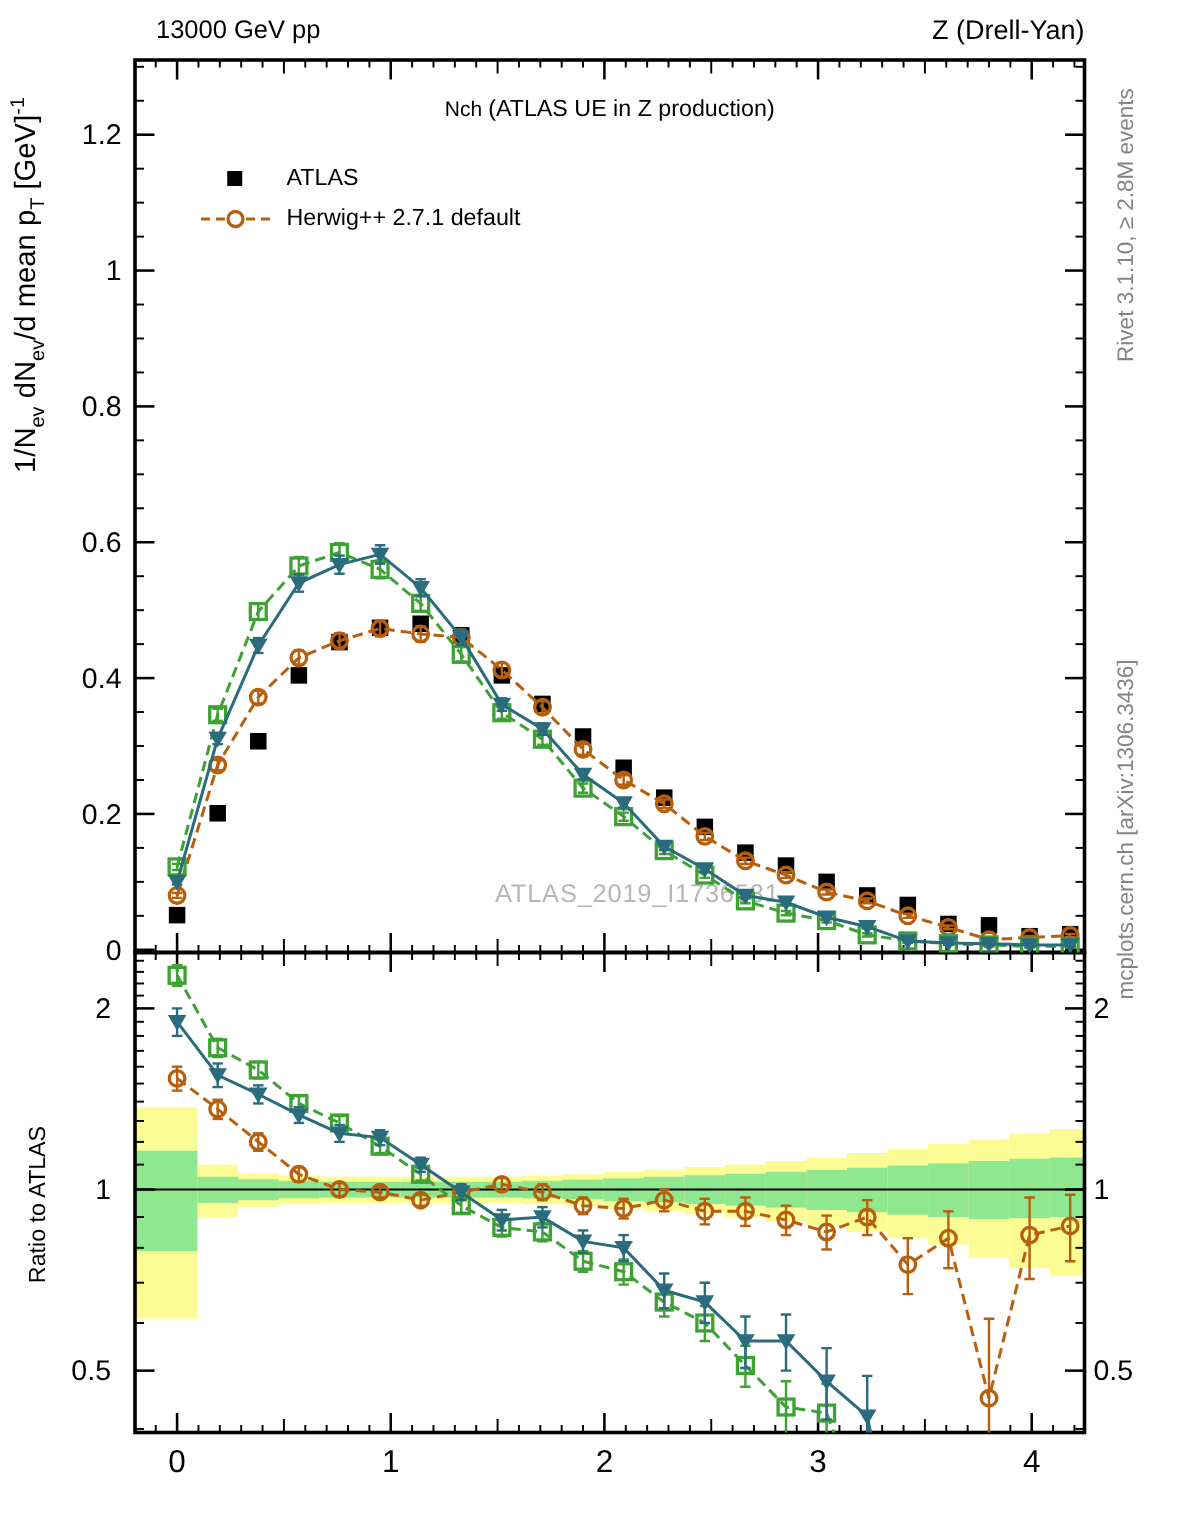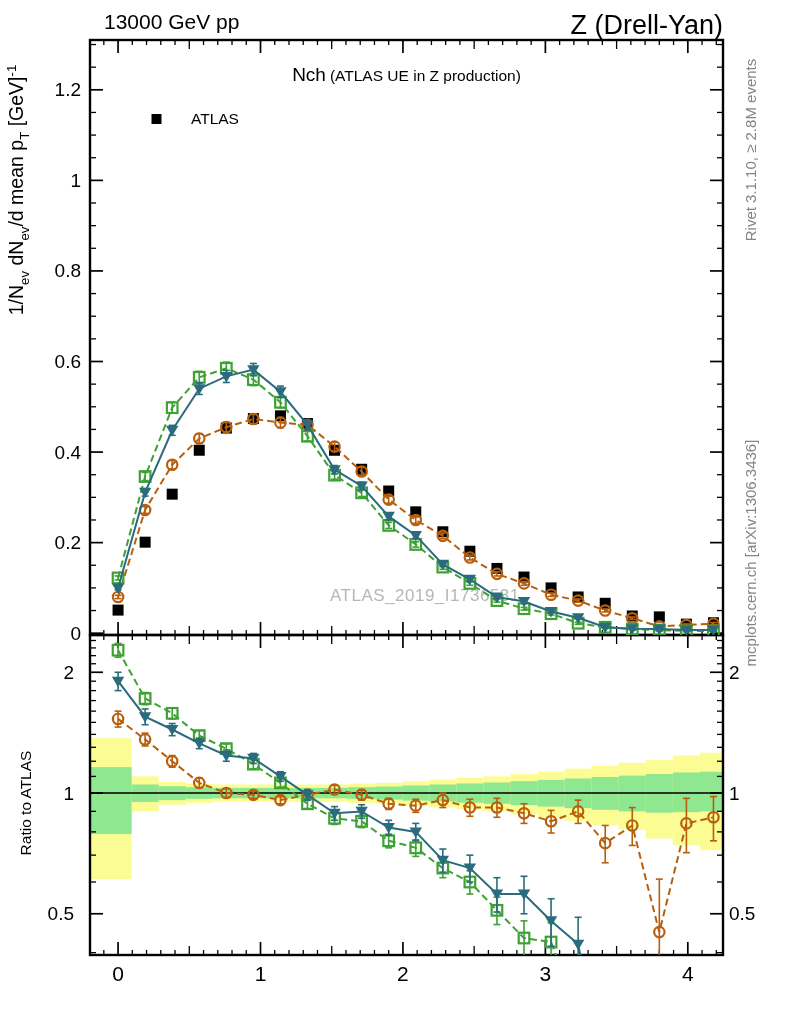--- a/index.html
+++ b/index.html
@@ -2,24 +2,24 @@
 <html><head>
 <meta charset="utf-8">
 <style>
   html,body{margin:0;padding:0;background:#fff;}
   #page{position:relative;width:786px;height:1024px;background:#fff;overflow:hidden;
         font-family:"Liberation Sans","DejaVu Sans",sans-serif;color:#000;}
   .abs{position:absolute;}
   #watermark{left:330px;top:586px;font-size:17px;color:#b6b6b6;letter-spacing:.5px;z-index:1;}
   #plot{left:0;top:0;z-index:2;}
   .ovl{z-index:3;}
-  #hdr-left{left:104px;top:10px;font-size:21px;}
-  #hdr-right{right:63px;top:10px;font-size:27px;}
+  #hdr-left{left:104px;top:10px;font-size:17px;}
+  #hdr-right{right:63px;top:10px;font-size:18px;}
   #panel-title{left:90px;top:64px;width:633px;text-align:center;}
-  #panel-title .t-main{font-size:19px;margin-top:17px;}
+  #panel-title .t-main{font-size:14px;margin-top:17px;}
   #panel-title .t-sub{font-size:15.5px;margin-left:4px;}
   #ytitle-main{left:-303px;top:177px;width:640px;height:26px;text-align:center;
                transform:rotate(-90deg);font-size:19.5px;}
   #ytitle-ratio{left:-103px;top:793px;width:260px;height:20px;text-align:center;
                 transform:rotate(-90deg);font-size:15.5px;}
   #xtitle{right:31px;top:988px;font-size:21px;}
   #note-top{left:531px;top:141px;width:440px;height:18px;text-align:center;
             transform:rotate(-90deg);font-size:15px;color:#848484;}
   #note-bottom{left:531px;top:544px;width:440px;height:18px;text-align:center;
                transform:rotate(-90deg);font-size:15px;color:#848484;}
@@ -976,15 +976,24 @@
 
   <div id="legend" class="abs">
     <div class="lrow">
       <svg class="lsw" id="ls0" width="48" height="18">
           <g>
             <rect x="18.5" y="4" width="10" height="10" fill="#000000"></rect>
           </g>
         </svg>
       <span class="llab">ATLAS</span>
     </div>
+    <div class="lrow">
+      <svg class="lsw" id="ls1" width="48" height="18">
+          <g>
+            <line x1="1" y1="9" x2="47" y2="9" stroke="#b85f0e" stroke-width="2" stroke-dasharray="6,4"></line>
+            <circle cx="24" cy="9" r="5" fill="#fff" stroke="#b85f0e" stroke-width="2.2"></circle>
+          </g>
+        </svg>
+      <span class="llab">Herwig++ 2.7.1 default</span>
+    </div>
   </div>
 
 </div>
 
 </body></html>

